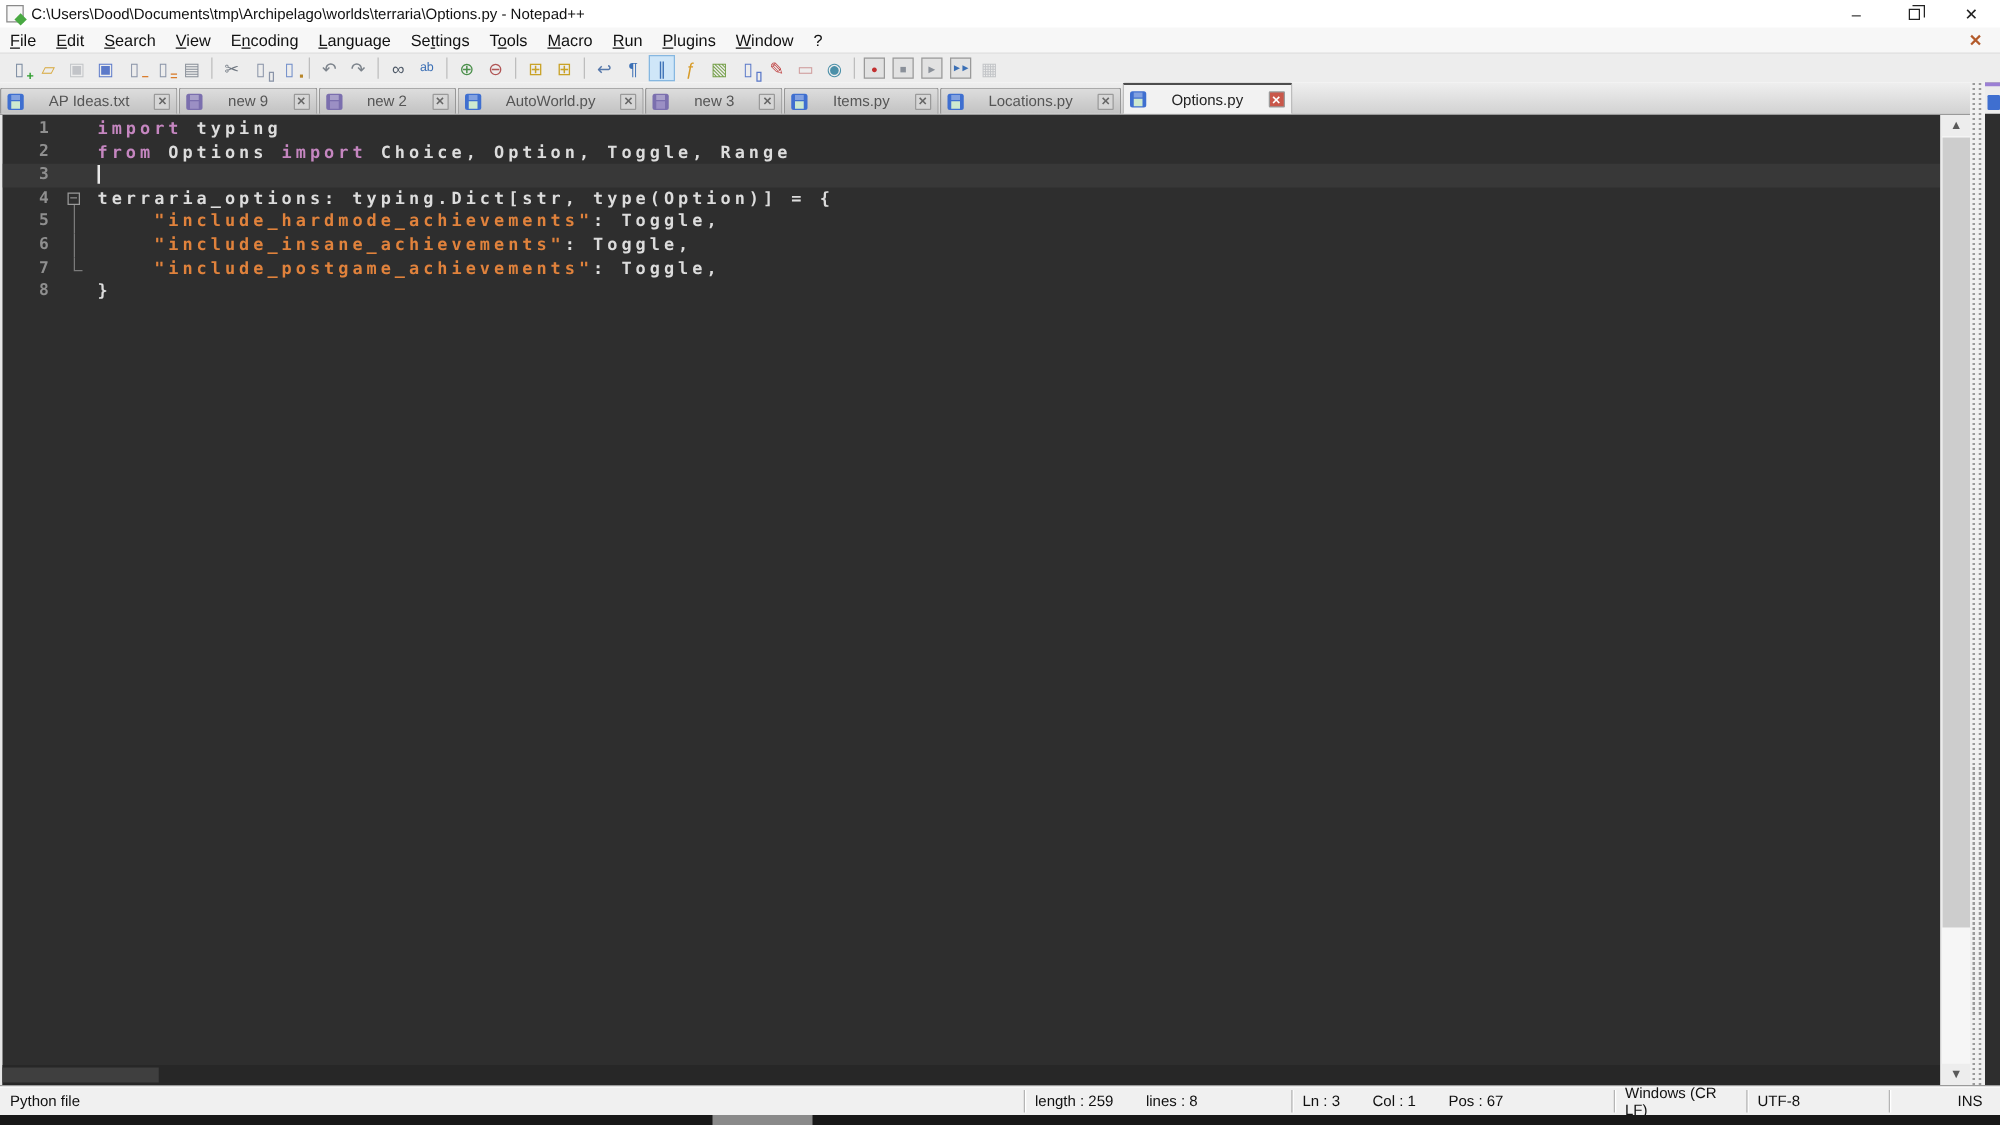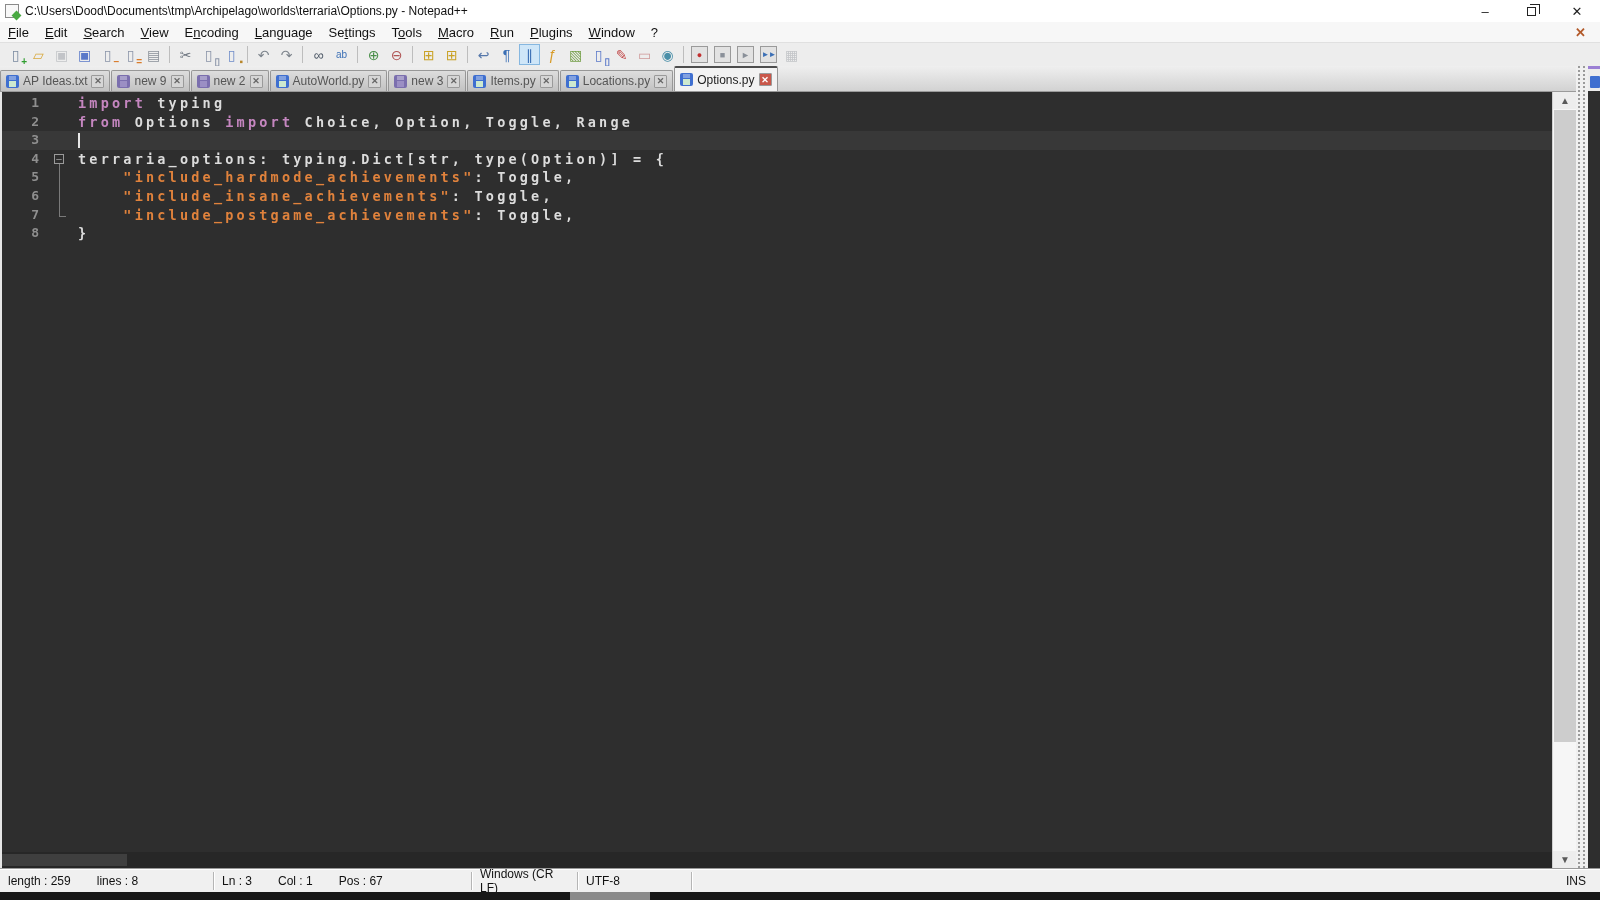--- a/index.html
+++ b/index.html
@@ -25,21 +25,21 @@
   .toolbar { position:absolute; top:42px; left:0; right:0; height:24px; background:#ededed; border-top:1px solid #e0e0e0; display:flex; align-items:center; padding-left:4px; }
   .tb-sep { width:1px; height:17px; background:#bdbdbd; margin:0 4px; }
   .tbi { width:21px; height:21px; display:flex; align-items:center; justify-content:center; font-size:14px; position:relative; margin:0 1px; }
   .tbi .badge { position:absolute; right:-1px; bottom:-2px; font-size:10px; font-weight:bold; line-height:1; }
   .tbi.boxed { width:17px; height:17px; border:1px solid #9a9a9a; background:#e2e2e2; font-size:9px; margin:0 3px; }
   .tbi.active { background:#cfe6f8; border:1px solid #86b7e0; }
   .tbi.two { font-size:8px; letter-spacing:-1px; }
 
   
   .tabbar { position:absolute; top:66px; left:0; right:0; height:26px; background:linear-gradient(#efefef,#d2d2d2); display:flex; align-items:flex-end; border-bottom:1px solid #9a9a9a; }
-  .tab { height:21px; display:flex; align-items:center; gap:4px; padding:0 5px 0 5px; font-size:12px; color:#555; background:linear-gradient(#dddddd,#c2c2c2); border:1px solid #979797; border-bottom:none; border-radius:2px 2px 0 0; margin-right:1px; }
+  .tab { height:21px; display:flex; align-items:center; gap:20px; padding:0 5px 0 5px; font-size:12px; color:#555; background:linear-gradient(#dddddd,#c2c2c2); border:1px solid #979797; border-bottom:none; border-radius:2px 2px 0 0; margin-right:1px; }
   .tab.active { height:25px; background:#f2f2f2; color:#222; border-top:2px solid #4d4d4d;justify-content:center; }
   .floppy { width:13px; height:13px; border-radius:2px; position:relative; flex:0 0 auto; }
   .floppy .fshutter { position:absolute; left:3px; right:3px; top:1px; height:4px; background:rgba(255,255,255,0.35); }
   .floppy .flabel { position:absolute; left:3px; right:3px; bottom:1px; height:6px; }
   .tab-x { width:13px; height:13px; display:flex; align-items:center; justify-content:center; font-size:9px; font-weight:bold; color:#666; background:#d6d6d6; border:1px solid #9a9a9a; border-radius:1px; }
   .tab.active .tab-x { color:#fff; }
   .tab-scroll-arrow { position:absolute; right:14px; top:6px; width:0; height:0; border-top:4px solid transparent; border-bottom:4px solid transparent; border-right:6px solid #1a1a1a; }
 
   
   .editor { position:absolute; top:92px; left:0; width:1552px; height:776px; background:#2e2e2e; border-left:2px solid #e6e6e6; font-family:"DejaVu Sans Mono",monospace; }
@@ -297,20 +297,23 @@
   </div>
 
   <div class="splitter"></div>
   <div class="sliver">
     <div class="sliver-tab">
       <div class="sliver-floppy"></div>
     </div>
   </div>
 
   <div class="statusbar">
+    <div class="sb-sec sb-doc">
+        <span>Python file</span>
+      </div>
     <div class="sb-sec sb-len">
       <span>length : 259</span>
       <span>lines : 8</span>
     </div>
     <div class="sb-sec sb-pos">
       <span>Ln : 3</span>
       <span>Col : 1</span>
       <span>Pos : 67</span>
     </div>
     <div class="sb-sec sb-eol">

